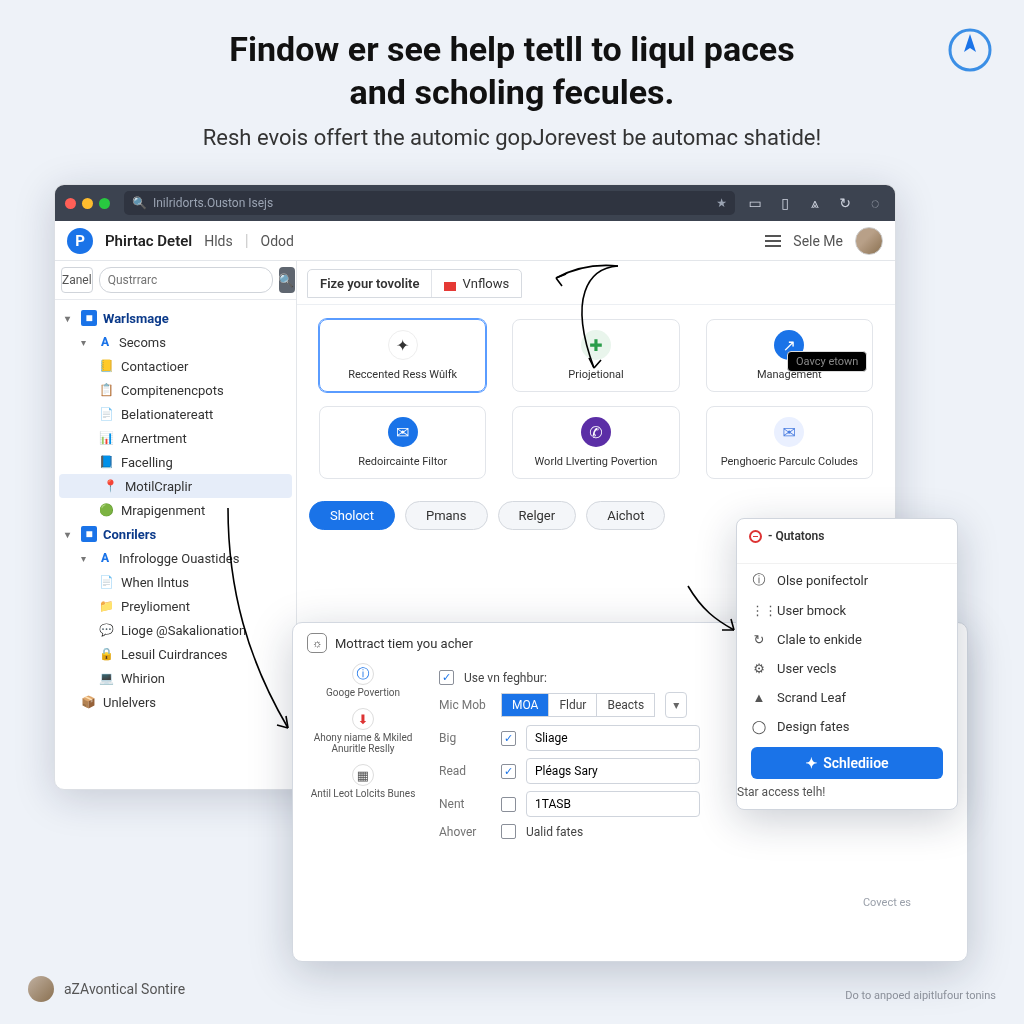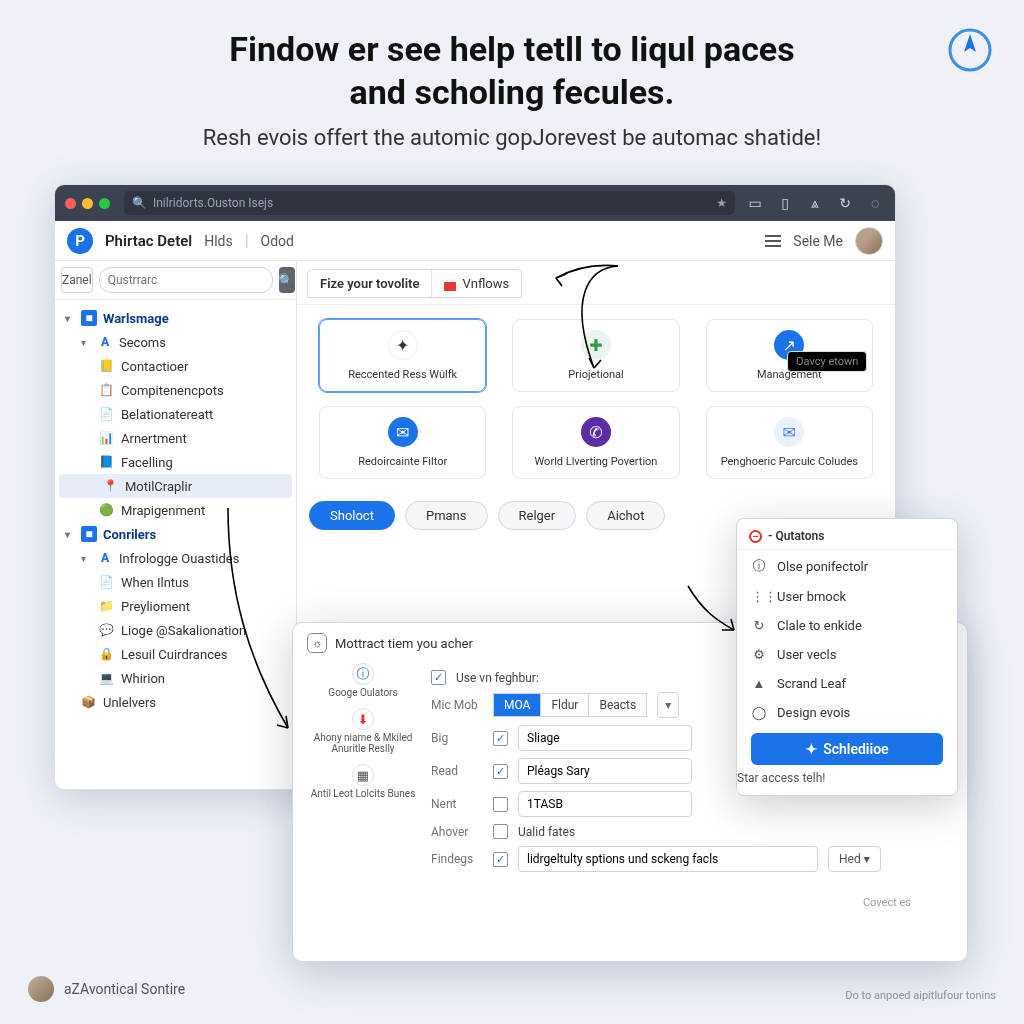--- a/index.html
+++ b/index.html
@@ -68,35 +68,35 @@
 .panel-top{display:flex;align-items:center;gap:8px;font-size:13px;color:#333}
 .panel-top .box{width:20px;height:20px;border:1.5px solid #888;border-radius:5px;display:flex;align-items:center;justify-content:center;font-size:11px}
 .panel-top .spacer{flex:1}
 .panel-top .meta{font-size:12px;color:#666;display:flex;align-items:center;gap:6px}
 .bluedot{width:10px;height:10px;border-radius:50%;background:#1a73e8}
 .panel-body{display:flex;margin-top:10px;gap:12px}
 .mini-col{width:112px;display:flex;flex-direction:column;align-items:center;gap:10px;font-size:10px;color:#555;text-align:center}
 .mini{display:flex;flex-direction:column;align-items:center;gap:2px}
 .mini .mi{width:22px;height:22px;border-radius:50%;display:flex;align-items:center;justify-content:center;font-size:13px}
 .form{flex:1;font-size:12px;color:#444}
-.frow{display:flex;align-items:center;gap:10px;margin:7px 0}
+.frow{display:flex;align-items:center;gap:10px;margin:7px 8px}
 .flabel{width:52px;color:#737373}
 .chk{width:15px;height:15px;border:1.5px solid #8a8f99;border-radius:2px;display:inline-flex;align-items:center;justify-content:center;color:#1a73e8;font-size:11px}
 .chk.on::after{content:"✓"}
 .txtin{height:26px;border:1px solid #cfd4dc;border-radius:4px;padding:0 8px;font-size:12px}
 .seg2{display:flex;border:1px solid #cfd4dc;border-radius:0;overflow:hidden}
 .seg2 span{padding:4px 10px;font-size:12px;border-right:1px solid #cfd4dc}
 .seg2 span:last-child{border:none}
 .seg2 .on{background:#1a73e8;color:#fff}
 .dd{width:22px;height:26px;border:1px solid #cfd4dc;border-radius:4px;display:flex;align-items:center;justify-content:center;color:#666}
 .long{width:300px}
 .hed{height:26px;padding:0 10px;border:1px solid #cfd4dc;border-radius:4px;display:flex;align-items:center;gap:6px;font-size:12px;color:#555}
 
 .pop{position:absolute;left:736px;top:518px;width:222px;background:#fff;border:1px solid #d0d5dd;border-radius:8px;box-shadow:0 10px 40px rgba(20,30,60,.22);padding:8px 0 10px;font-size:13px}
-.pop-h{display:flex;align-items:center;gap:6px;padding:2px 12px 6px;color:#333;font-size:12px;border-bottom:1px solid #f1f1f1;font-weight:600}
+.pop-h{display:flex;align-items:center;gap:6px;padding:2px 12px 20px;color:#333;font-size:12px;border-bottom:1px solid #f1f1f1;font-weight:600}
 .ringx{width:13px;height:13px;border:2px solid #d33;border-radius:50%;position:relative}
 .ringx::after{content:"";position:absolute;left:2px;top:4px;width:5px;height:1.5px;background:#d33}
 .pop-item{display:flex;align-items:center;gap:10px;padding:7px 14px;cursor:pointer;color:#333}
 .pop-item .pi{width:16px;text-align:center;color:#555}
 .pop-note{font-size:10.5px;color:#777;padding:4px 14px}
 .pop-btn{margin:6px 14px 0;height:32px;border-radius:6px;background:#1a73e8;color:#fff;display:flex;align-items:center;justify-content:center;gap:6px;font-size:14px;font-weight:600;cursor:pointer}
 .pop-sec{font-size:12px;color:#555;text-align:left;padding-top:6px}
 .cov{position:absolute;right:56px;bottom:52px;font-size:11px;color:#9aa0aa}
 .foot-l{position:absolute;left:28px;bottom:22px;display:flex;align-items:center;gap:10px;font-size:14px;color:#555}
 .foot-l .av{width:26px;height:26px;border-radius:50%;background:linear-gradient(135deg,#c0b0a0,#8a7050)}
@@ -290,21 +290,21 @@
     <span class="meta">
         <span>Finiurog Reader</span>
         <span class="bluedot"></span>
         <span>&gt;71l</span>
       </span>
   </div>
   <div class="panel-body">
     <div class="mini-col" id="minis">
         <div class="mini">
           <span class="mi" style="background:#fff;border:1px solid #ddd;color:#1a73e8">ⓘ</span>
-          <span>Googe Oulators</span>
+          <span>Googe Povertion</span>
         </div>
         <div class="mini">
           <span class="mi" style="background:#fff;border:1px solid #ddd;color:#d33">⬇</span>
           <span>Ahony niame &amp; Mkiled Anuritle Reslly</span>
         </div>
         <div class="mini">
           <span class="mi" style="background:#fff;border:1px solid #ddd;color:#555">▦</span>
           <span>Antil Leot Lolcits Bunes</span>
         </div>
       </div>
@@ -336,26 +336,20 @@
           <div class="frow">
             <span class="flabel">Nent</span>
             <span class="chk"></span>
             <input class="txtin" value="1TASB" style="">
           </div>
           <div class="frow">
             <span class="flabel">Ahover</span>
             <span class="chk"></span>
             <span>Ualid fates</span>
           </div>
-          <div class="frow">
-            <span class="flabel">Findegs</span>
-            <span class="chk on"></span>
-            <input class="txtin long" value="lidrgeltulty sptions und sckeng facls" style="">
-            <div class="hed">Hed ▾</div>
-          </div>
         </div>
     </div>
   </div>
   <div class="cov">Covect es</div>
 </div>
 
 <div class="pop">
   <div class="pop-h">
       <span class="ringx"></span>
       <span>- Qutatons</span>
@@ -376,21 +370,21 @@
       <div class="pop-item">
         <span class="pi">⚙</span>
         <span>User vecls</span>
       </div>
       <div class="pop-item">
         <span class="pi">▲</span>
         <span>Scrand Leaf</span>
       </div>
       <div class="pop-item">
         <span class="pi">◯</span>
-        <span>Design evois</span>
+        <span>Design fates</span>
       </div>
     </div>
   <div class="pop-btn">✦ <span>Schlediioe</span></div>
   <div class="pop-sec">Star access telh!</div>
 </div>
 
 <svg class="arrow" style="left:548px;top:258px;width:90px;height:120px" viewBox="0 0 90 120">
     <path d="M70 8 C 40 10, 20 40, 46 110"></path>
     <path d="M46 110 l-5 -10 M46 110 l7 -8"></path>
     <path d="M8 20 C 30 8, 50 6, 70 8"></path>

